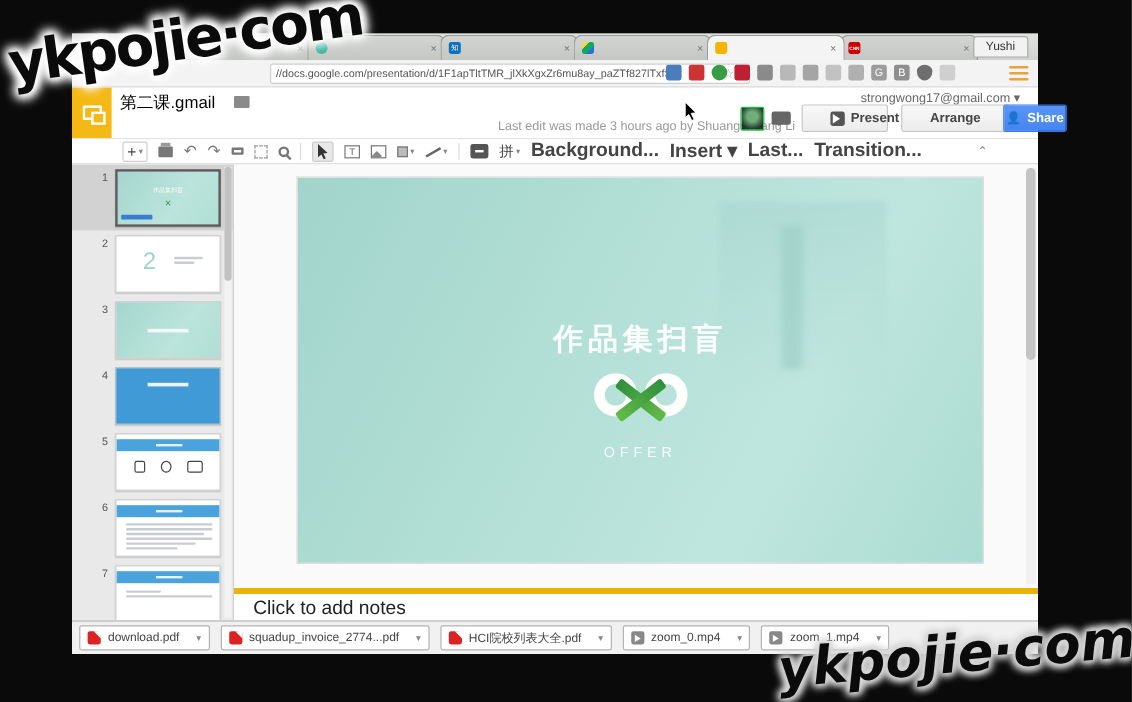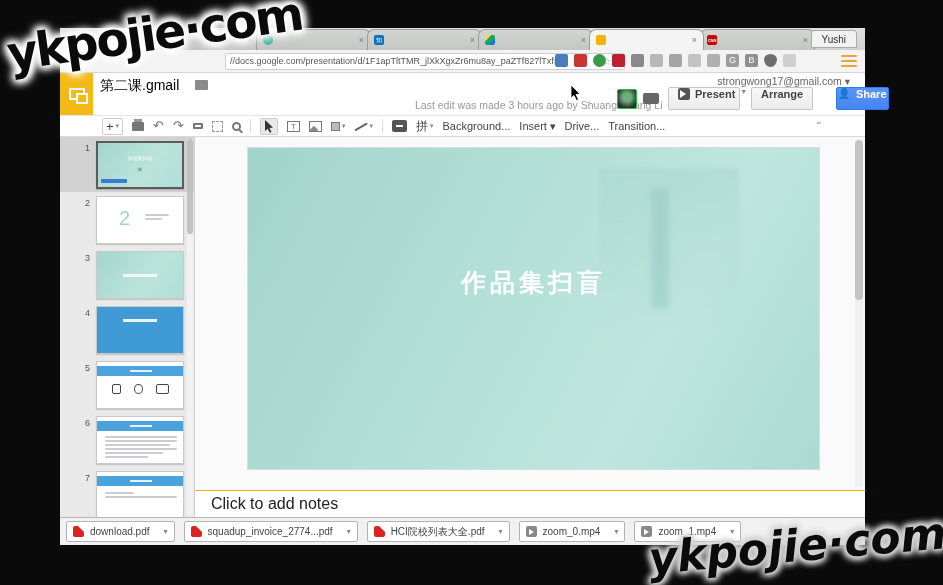--- a/index.html
+++ b/index.html
@@ -40,21 +40,21 @@
   .doc-title { position:absolute; left:40px; top:4px; font-size:14px; color:#000; }
   .doc-title-icon { position:absolute; left:135px; top:7px; width:13px; height:10px; background:#8a8a8a; border-radius:1px; }
   .menubar { position:absolute; left:38px; top:24px; display:flex; gap:13px; font-size:11.5px; color:#333; }
   .menubar span { cursor:default; }
   .lastedit { position:absolute; left:355px; top:26px; font-size:10.5px; color:#999; }
   .pointer-cursor { position:absolute; left:510px; top:12px; z-index:5; }
   .acct-email { position:absolute; right:15px; top:2px; font-size:10.5px; color:#666; }
   .avatar { position:absolute; left:557px; top:16px; width:20px; height:20px; border-radius:2px; background:radial-gradient(circle at 50% 40%, #6fae7a 30%, #20352c 75%); border:1px solid #2b4; }
   .bubble-icon { position:absolute; left:583px; top:20px; width:16px; height:11px; background:#666; border-radius:2px; }
   .bubble-icon::after { content:""; position:absolute; left:3px; bottom:-4px; border:3px solid transparent; border-top-color:#666; }
-  .btn { position:absolute; top:14px; height:23px; border:1px solid #c6c6c6; border-radius:2px; background:linear-gradient(#f8f8f8,#ececec); font-size:11px; color:#444; font-weight:bold; display:flex; gap:5px; padding:0 9px; }
+  .btn { position:absolute; top:14px; height:23px; border:1px solid #c6c6c6; border-radius:2px; background:linear-gradient(#f8f8f8,#ececec); font-size:11px; color:#444; font-weight:bold; display:flex; align-items:center; gap:5px; padding:0 23px; }
   .btn-present { left:608px; width:72px; }
   .present-play { width:0; height:0; border:4px solid transparent; border-left:6px solid #fff; margin-left:2px; }
   .present-playbox { width:14px; height:12px; background:#555; border-radius:2px; display:flex; align-items:center; justify-content:center; }
   .btn-comments { left:691px; }
   .btn-share { left:776px; width:53px; background:linear-gradient(#5a95f5,#4585f0); border-color:#3079ed; color:#fff; justify-content:center; }
   .share-person { font-size:10px; }
 
   
   .toolbar { position:absolute; left:0; top:87px; width:805px; height:22px; background:#fff; border-top:1px solid #e5e5e5; border-bottom:1px solid #d9d9d9; display:flex; align-items:center; gap:9px; padding-left:42px; font-size:11px; color:#555; }
   .tool { display:flex; align-items:center; gap:2px; color:#666; }
@@ -71,21 +71,21 @@
   .tool-select { background:#e8e8e8; border:1px solid #ccc; border-radius:2px; padding:1px 3px; }
   .icon-textbox { width:13px; height:11px; border:1px solid #777; font-size:8px; color:#666; text-align:center; line-height:10px; }
   .icon-image { width:13px; height:11px; border:1px solid #777; position:relative; overflow:hidden; }
   .icon-image::after { content:""; position:absolute; left:1px; bottom:-2px; width:6px; height:6px; background:#888; transform:rotate(45deg); }
   .icon-shape { width:9px; height:9px; border:1px solid #777; background:#bbb; }
   .icon-line { width:13px; height:11px; position:relative; }
   .icon-line::after { content:""; position:absolute; left:0; top:5px; width:14px; height:1.5px; background:#666; transform:rotate(-30deg); }
   .icon-comment { width:15px; height:12px; background:#555; border-radius:2px; display:flex; align-items:center; justify-content:center; }
   .icon-comment i { width:7px; height:2px; background:#fff; }
   .tool-pin { font-size:12px; color:#444; }
-  .tool-label { font-size:11px; color:#444; font-weight:normal; }
+  .tool-label { font-size:16px; color:#444; font-weight:bold; }
   .collapse-chevron { position:absolute; right:42px; top:4px; font-size:10px; color:#888; }
 
   
   .thumbpanel { position:absolute; left:0; top:109px; width:135px; height:380px; background:#e9e9e9; border-right:1px solid #d0d0d0; overflow:hidden; }
   .thumbrow { position:relative; height:55px; padding:4px 10px 0 0; display:flex; justify-content:flex-end; align-items:flex-start; gap:6px; }
   .thumbrow.sel { background:#d2d2d2; }
   .thumb-num { font-size:9px; color:#555; margin-top:2px; }
   .thumb { width:88px; height:48px; background:#fff; border:1px solid #c9c9c9; box-shadow:0 1px 1px rgba(0,0,0,.15); position:relative; overflow:hidden; flex:0 0 auto; }
   .thumbrow.sel .thumb { border:2px solid #5b5b5b; }
   .mini-teal { background:linear-gradient(125deg,#a4d6cd,#bbe4db 60%,#afdfd5); }
@@ -111,21 +111,21 @@
   .slide-title { position:absolute; left:0; right:0; top:118px; text-align:center; font-size:25px; letter-spacing:4px; color:rgba(255,255,255,.96); font-weight:bold; }
   .offer-logo { position:absolute; left:50%; top:160px; transform:translateX(-50%); width:74px; height:80px; }
   .ring { position:absolute; top:3px; width:36px; height:36px; border:9px solid #fff; border-radius:50%; }
   .ring.l { left:-2px; } .ring.r { right:-2px; }
   .xbar { position:absolute; left:50%; top:21px; width:48px; height:9px; margin-left:-24px; border-radius:2px; background:linear-gradient(90deg,#2f8f3d,#63bb46); }
   .xbar.a { transform:rotate(38deg); } .xbar.b { transform:rotate(-38deg); background:linear-gradient(90deg,#63bb46,#2f8f3d); }
   .offer-text { position:absolute; left:0; right:0; top:62px; text-align:center; font-size:12px; letter-spacing:4px; color:rgba(255,255,255,.9); }
   .main-scroll { position:absolute; right:2px; top:3px; width:8px; height:347px; background:#f0f0f0; }
   .main-scroll .sthumb { position:absolute; top:0; width:8px; height:160px; background:#c4c4c4; border-radius:4px; }
 
-  .notesrow { position:absolute; left:135px; top:462px; width:670px; height:39px; background:#fff; border-top:1px solid #eab308; }
+  .notesrow { position:absolute; left:135px; top:462px; width:670px; height:39px; background:#fff; border-top:5px solid #eab308; }
   .notes-text { position:absolute; left:16px; top:4px; font-size:16px; color:#222; }
 
   
   .dlbar { position:absolute; left:0; top:489px; width:805px; height:28px; background:#f1f1f1; border-top:1px solid #b6b6b6; display:flex; align-items:center; gap:9px; padding-left:6px; }
   .dlitem { height:21px; background:#fff; border:1px solid #b3b3b3; border-radius:2px; display:flex; align-items:center; gap:6px; padding:0 6px; font-size:10px; color:#444; white-space:nowrap; }
   .dlitem .dl-caret { color:#888; font-size:8px; margin-left:8px; }
   .pdf-ic { width:11px; height:11px; background:#d22; border-radius:2px; position:relative; }
   .pdf-ic::after { content:""; position:absolute; right:0; top:0; border:3px solid transparent; border-top-color:#fff; border-right-color:#fff; }
   .mov-ic { width:11px; height:11px; background:#888; border-radius:2px; position:relative; }
   .mov-ic::after { content:""; position:absolute; left:3px; top:3px; border:3px solid transparent; border-left:5px solid #fff; }
@@ -271,21 +271,21 @@
         <span class="icon-comment">
           <i></i>
         </span>
       </span>
     <span class="tool tool-pin">
         <span>拼</span>
         <span class="caret">▾</span>
       </span>
     <span class="tool tool-label">Background...</span>
     <span class="tool tool-label">Insert ▾</span>
-    <span class="tool tool-label">Drive...</span>
+    <span class="tool tool-label">Last...</span>
     <span class="tool tool-label">Transition...</span>
     <span class="collapse-chevron">⌃</span>
   </div>
 
   <div class="thumbpanel">
     <div class="thumbrow sel">
       <span class="thumb-num">1</span>
       <div class="thumb mini-teal">
         <div class="mini-title">作品集扫盲</div>
         <div class="mini-x">✕</div>
@@ -352,20 +352,27 @@
     <div class="panel-scroll">
         <div class="pthumb"></div>
       </div>
   </div>
 
   <div class="canvas-area">
     <div class="main-slide">
       <div class="photo-hint"></div>
       <div class="photo-hint2"></div>
       <div class="slide-title">作品集扫盲</div>
+      <div class="offer-logo">
+        <div class="ring l"></div>
+        <div class="ring r"></div>
+        <div class="xbar a"></div>
+        <div class="xbar b"></div>
+        <div class="offer-text">OFFER</div>
+      </div>
     </div>
     <div class="main-scroll">
         <div class="sthumb"></div>
       </div>
   </div>
 
   <div class="notesrow">
     <div class="notes-text">Click to add notes</div>
   </div>
 

